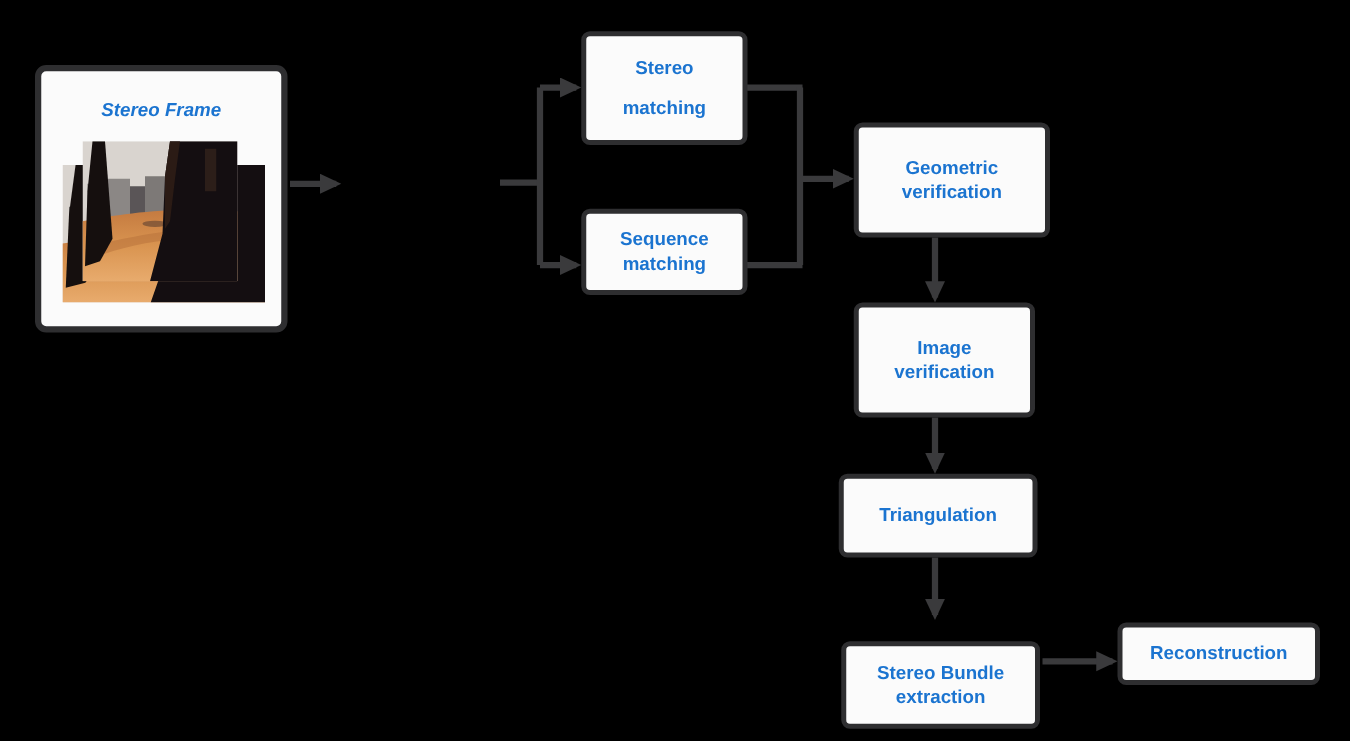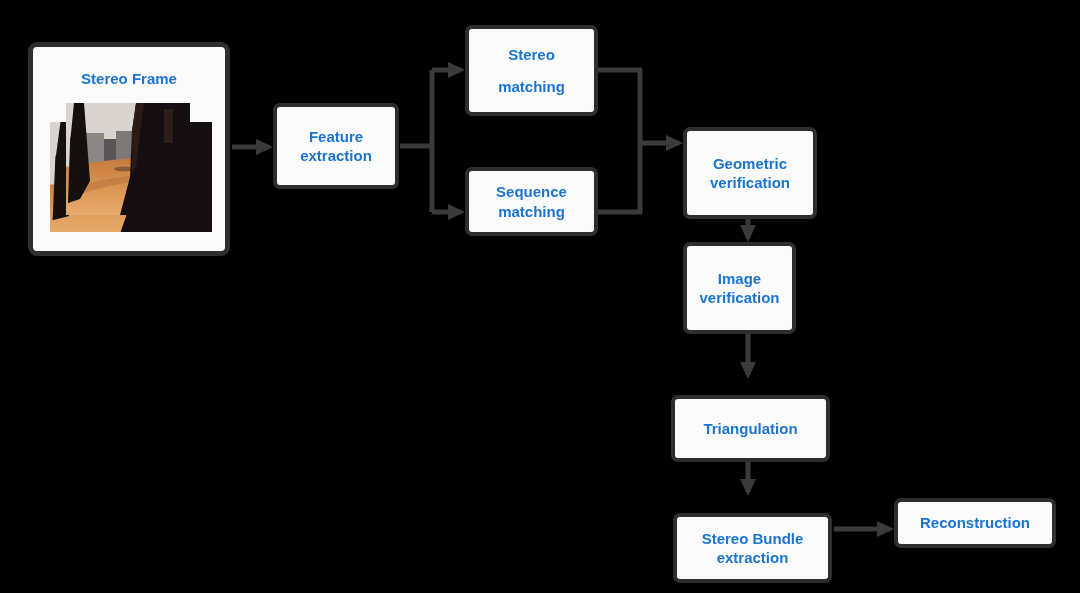--- a/index.html
+++ b/index.html
@@ -30,29 +30,29 @@
     background:var(--boxfill);
     border:4px solid var(--boxborder);
     border-radius:7px;
     display:flex;flex-direction:column;
     align-items:center;justify-content:center;
     text-align:center;
     color:var(--blue);
     font-weight:700;font-size:15px;line-height:1.3;
   }
   .node .line{display:block;}
-  #n-stereo-frame{left:28px;top:42px;width:202px;height:214px;border-width:5px;border-radius:9px;justify-content:flex-start;}
+  #n-stereo-frame{left:28px;top:52px;width:202px;height:214px;border-width:5px;border-radius:9px;justify-content:flex-start;font-style:italic;}
   #n-stereo-frame .title{margin-top:22px;}
   #n-stereo-frame svg.photo{position:absolute;left:0;top:0;}
   #n-feature-extraction{left:273px;top:103px;width:126px;height:86px;}
   #n-stereo-matching{left:465px;top:25px;width:133px;height:91px;gap:12px;}
   #n-sequence-matching{left:465px;top:167px;width:133px;height:69px;}
-  #n-geometric-verification{left:683px;top:98px;width:134px;height:92px;margin-top:29px;}
-  #n-image-registration{left:683px;top:242px;width:113px;height:92px;}
-  #n-triangulation{left:671px;top:379px;width:159px;height:67px;margin-top:16px;}
+  #n-geometric-verification{left:683px;top:98px;width:157px;height:92px;}
+  #n-image-registration{left:683px;top:242px;width:145px;height:92px;}
+  #n-triangulation{left:671px;top:379px;width:159px;height:67px;}
   #n-stereo-bundle-adjustment{left:673px;top:513px;width:159px;height:70px;}
   #n-reconstruction{left:894px;top:498px;width:162px;height:50px;}
 </style>
 </head>
 <body>
 
 <div class="canvas">
 
   <svg class="connectors" viewBox="0 0 1080 593">
     <defs>
@@ -103,24 +103,20 @@
   </svg>
 
   <div class="node" id="n-stereo-frame">
     <span class="line title">Stereo Frame</span>
     <svg class="photo" width="192" height="204" viewBox="0 0 192 204">
       <use href="#scene" width="162" height="110" transform="translate(17,75)"></use>
       <use href="#scene" width="124" height="112" transform="translate(33,56)"></use>
     </svg>
   </div>
 
-  <div class="node" id="n-feature-extraction">
-    <span class="line">Feature</span>
-    <span class="line">extraction</span>
-  </div>
 
   <div class="node" id="n-stereo-matching">
     <span class="line">Stereo</span>
     <span class="line">matching</span>
   </div>
 
   <div class="node" id="n-sequence-matching">
     <span class="line">Sequence</span>
     <span class="line">matching</span>
   </div>

